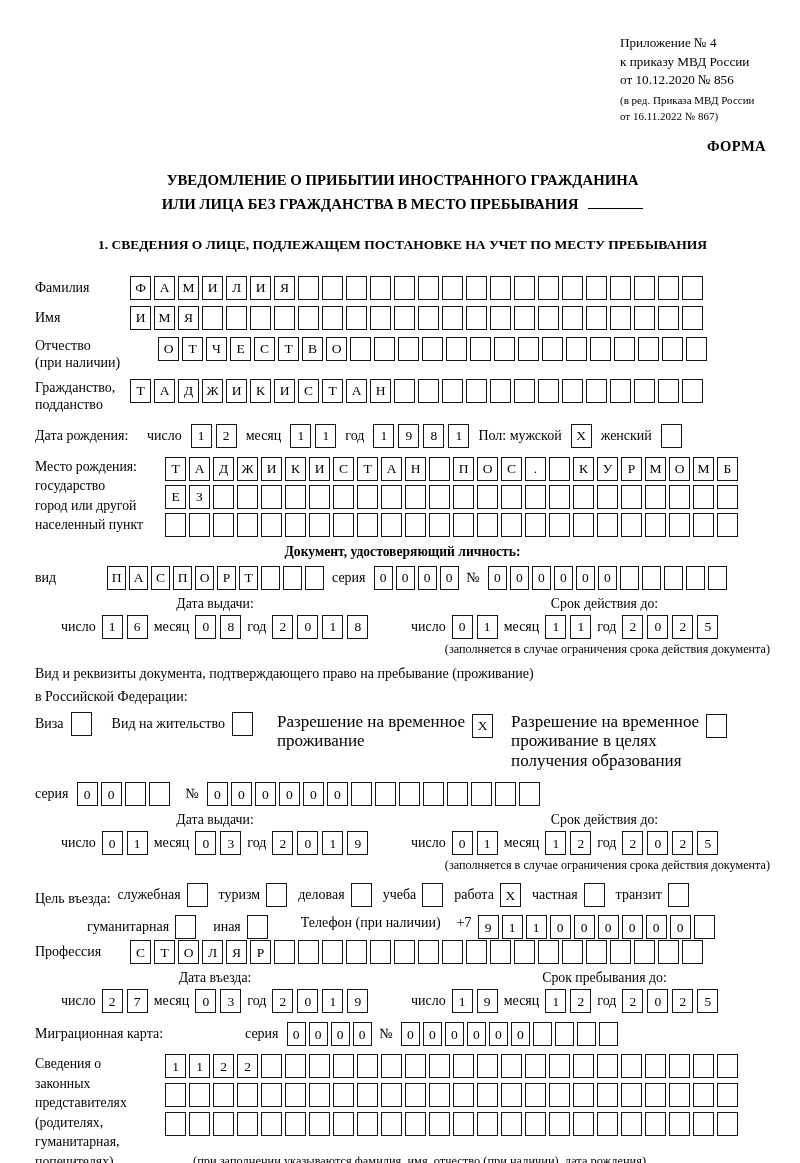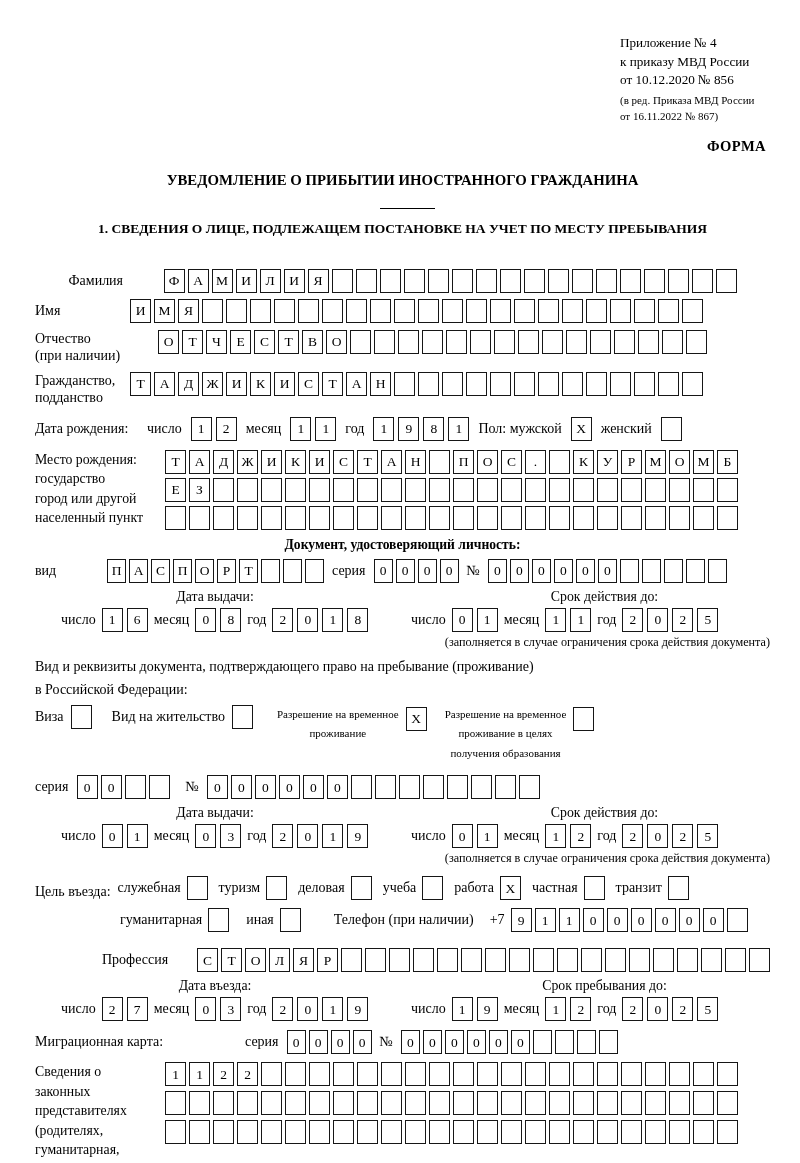--- a/index.html
+++ b/index.html
@@ -7,21 +7,21 @@
   .page{width:800px;height:1163px;box-sizing:border-box;padding:34px 30px 0 35px;overflow:hidden;position:relative;}
 
   
   .appendix{margin-left:585px;font-size:13.2px;line-height:1.42;white-space:nowrap;}
   .appendix .edit{font-size:11px;}
   .appendix .edit-first{margin-top:3px;}
   .form-label{text-align:right;padding-right:4px;font-weight:bold;font-size:14.6px;margin-top:14px;letter-spacing:.4px;}
 
   .title{text-align:center;font-weight:bold;font-size:14.8px;margin-top:14px;line-height:1.6;}
   .uline{display:inline-block;width:55px;border-bottom:1.7px solid #000;margin-left:10px;vertical-align:baseline;}
-  .sec1{text-align:center;font-weight:bold;font-size:13.5px;margin-top:4px;}
+  .sec1{text-align:center;font-weight:bold;font-size:13.5px;margin-top:20px;}
 
   
   .cells,.dcells{display:flex;gap:3px;}
   .dcells{gap:4px;}
   .cell{flex:none;width:19px;height:22px;border:1.6px solid #161616;display:flex;align-items:center;justify-content:center;
         font-size:13.5px;line-height:1;background:#fff;}
   .smcells .cell{width:17px;}
   .wlbl{font-size:14px;white-space:nowrap;}
 
   .frow{display:flex;align-items:center;margin-top:6px;}
@@ -50,30 +50,30 @@
   .dset{display:flex;align-items:center;gap:6px;}
   .dset-l{width:360px;box-sizing:border-box;padding-left:26px;}
   .dset-r{padding-left:16px;}
   .fillnote{text-align:right;font-size:12.2px;margin-top:3px;}
 
   .resline{font-size:14px;margin-top:9px;}
   .resline2{font-size:14px;margin-top:7px;}
 
   .vrow{display:flex;align-items:flex-start;margin-top:7px;}
   .vitem{display:flex;align-items:center;gap:7px;}
-  .vlblc{text-align:center;font-size:11px;line-height:19.5px;}
+  .vlblc{font-size:17px;line-height:19.5px;}
   .boxtop{margin-top:2px;}
 
   .srow{display:flex;align-items:center;margin-top:12px;}
 
   .prow{display:flex;align-items:flex-end;margin-top:10px;}
   .popt{display:flex;align-items:center;}
   .popt .plbl{margin-right:6px;}
   .popt{margin-right:11px;}
-  .prow2{display:flex;align-items:center;margin-top:8px;margin-left:85px;}
+  .prow2{display:flex;align-items:flex-start;margin-top:8px;margin-left:52px;}
 
   .mrow{display:flex;align-items:center;margin-top:9px;}
   .mrow .mlbl{width:168px;flex:none;font-size:14px;}
 
   .repblock{display:flex;align-items:flex-start;margin-top:8px;}
   .replabels{width:130px;flex:none;font-size:13.8px;line-height:19.5px;}
   .reprows{display:flex;flex-direction:column;gap:5px;}
   .bottomnote{font-size:12.4px;margin-top:13px;margin-left:28px;white-space:nowrap;}
 </style>
 </head>
@@ -85,26 +85,26 @@
     <div>Приложение № 4</div>
     <div>к приказу МВД России</div>
     <div>от 10.12.2020 № 856</div>
     <div class="edit edit-first">(в ред. Приказа МВД России</div>
     <div class="edit">от 16.11.2022 № 867)</div>
   </div>
   <div class="form-label">ФОРМА</div>
 
   <div class="title">
     <div>УВЕДОМЛЕНИЕ О ПРИБЫТИИ ИНОСТРАННОГО ГРАЖДАНИНА</div>
-    <div><span class="uline"></span></div>
+    <div><span>ИЛИ ЛИЦА БЕЗ ГРАЖДАНСТВА В МЕСТО ПРЕБЫВАНИЯ</span><span class="uline"></span></div>
   </div>
 
   <div class="sec1">1. СВЕДЕНИЯ О ЛИЦЕ, ПОДЛЕЖАЩЕМ ПОСТАНОВКЕ НА УЧЕТ ПО МЕСТУ ПРЕБЫВАНИЯ</div>
 
-  <div class="frow" style="margin-top:32px;justify-content:center;">
+  <div class="frow" style="margin-top:23px;">
     <span class="lblw">Фамилия</span>
     <span class="cells">
         <span class="cell">Ф</span>
         <span class="cell">А</span>
         <span class="cell">М</span>
         <span class="cell">И</span>
         <span class="cell">Л</span>
         <span class="cell">И</span>
         <span class="cell">Я</span>
         <span class="cell"></span>
@@ -603,21 +603,21 @@
         <span class="cell">0</span>
         <span class="cell">0</span>
         <span class="cell">0</span>
         <span class="cell">0</span>
         <span class="cell">0</span>
         <span class="cell">0</span>
         <span class="cell"></span>
       </span>
   </div>
 
-  <div class="frow" style="margin-top:16px;justify-content:flex-end;">
+  <div class="frow" style="margin-top:1px;">
     <span class="lblw">Профессия</span>
     <span class="cells">
         <span class="cell">С</span>
         <span class="cell">Т</span>
         <span class="cell">О</span>
         <span class="cell">Л</span>
         <span class="cell">Я</span>
         <span class="cell">Р</span>
         <span class="cell"></span>
         <span class="cell"></span>

